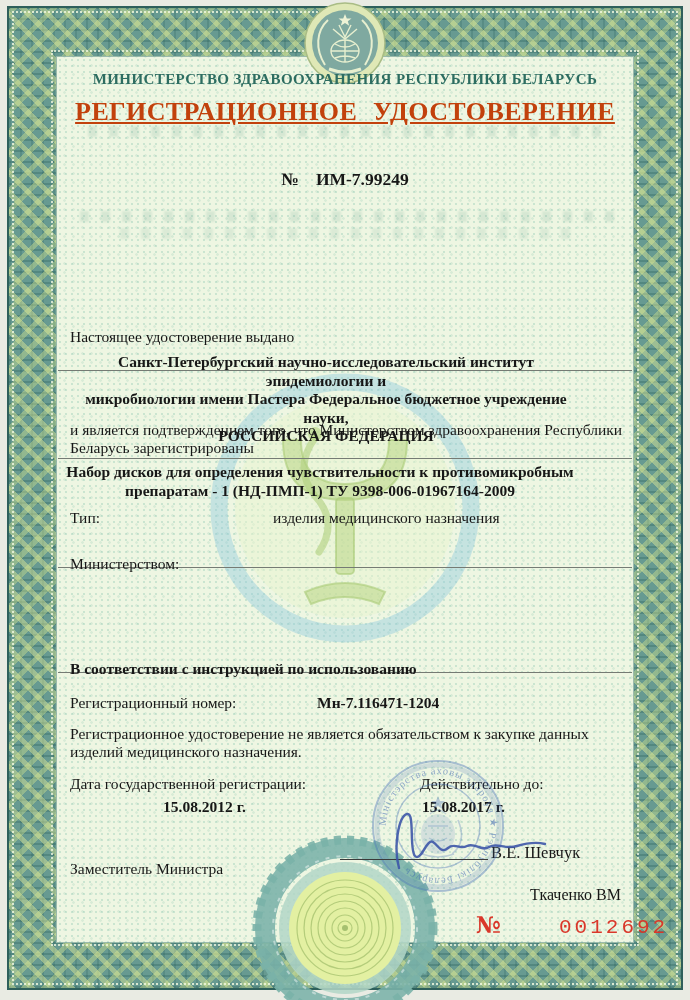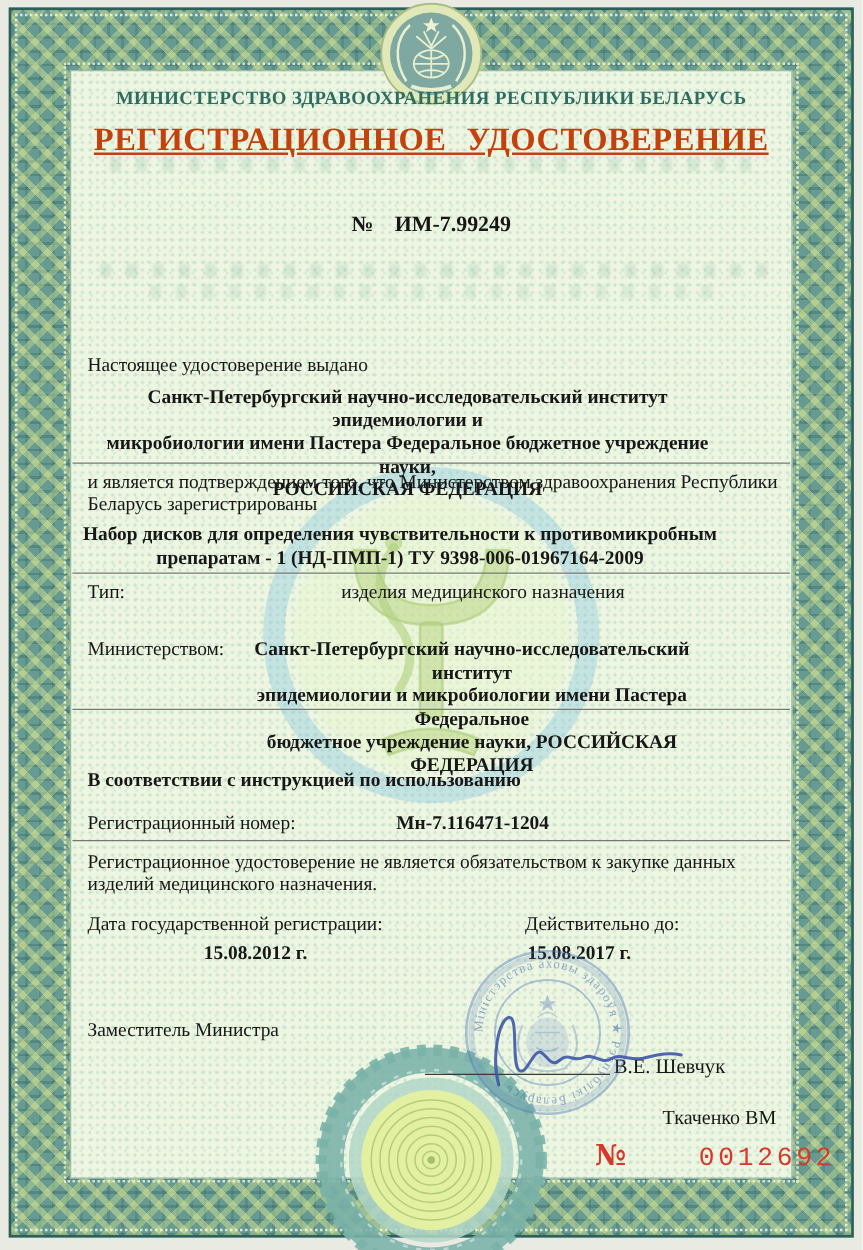--- a/index.html
+++ b/index.html
@@ -21,21 +21,21 @@
         background-color:#eef6e2;
         background-image:
           radial-gradient(rgba(120,188,166,.30) 1px, rgba(0,0,0,0) 1.5px),
           radial-gradient(rgba(120,188,166,.18) 1px, rgba(0,0,0,0) 1.6px);
         background-size:6px 6px,9px 9px;background-position:0 0,3px 4px;
         border:1px solid rgba(88,138,128,.55);}
   .abs{position:absolute;z-index:5;}
   .pre{white-space:pre-line;}
   .c{text-align:center;}
   .b{font-weight:bold;}
-  .body-t{font-size:15.5px;line-height:17.5px;}
+  .body-t{font-size:15.5px;line-height:17.5px;margin-top:44px;}
   .rule{position:absolute;left:58px;right:58px;height:0;border-top:1px solid #757b74;z-index:4;}
   .ministry{top:71px;left:60px;right:60px;font-size:15px;letter-spacing:.4px;color:#2d6d61;font-weight:bold;}
   .title{top:97px;left:60px;right:60px;font-size:26px;word-spacing:9px;letter-spacing:.4px;color:#c2410c;text-decoration:underline;}
   .numrow{top:169px;left:0;right:0;display:flex;justify-content:center;gap:17px;font-size:17.5px;}
   .ghost{position:absolute;z-index:2;filter:blur(1.3px);opacity:.75;
         background-image:repeating-linear-gradient(90deg, rgba(96,158,136,.22) 0 9px, rgba(0,0,0,0) 9px 21px);
         background-size:auto 11px;background-repeat:repeat-x;}
   .ghost.g1{top:126px;left:88px;right:88px;height:12px;}
   .ghost.g2{top:211px;left:80px;right:76px;height:12px;}
   .ghost.g3{top:228px;left:120px;right:120px;height:11px;opacity:.6;}
@@ -126,23 +126,20 @@
 Беларусь зарегистрированы</div>
 
   <div class="abs body-t b c pre" style="top:419px;left:64px;right:114px;line-height:18.5px">Набор дисков для определения чувствительности к противомикробным
 препаратам - 1 (НД-ПМП-1) ТУ 9398-006-01967164-2009</div>
   <div class="rule" style="top:458px"></div>
 
   <div class="abs body-t" style="top:465px;left:70px">Тип:</div>
   <div class="abs body-t" style="top:465px;left:273px">изделия медицинского назначения</div>
 
   <div class="abs body-t" style="top:511px;left:70px">Министерством:</div>
-  <div class="abs body-t b c pre" style="top:511px;left:185px;width:385px;line-height:18.5px">Санкт-Петербургский научно-исследовательский институт
-эпидемиологии и микробиологии имени Пастера Федеральное
-бюджетное учреждение науки, РОССИЙСКАЯ ФЕДЕРАЦИЯ</div>
   <div class="rule" style="top:567px"></div>
 
   <div class="abs body-t" style="top:650px;left:70px">Регистрационный номер:</div>
 
   <div class="abs body-t b" style="top:616px;left:70px">В соответствии с инструкцией по использованию</div>
   <div class="abs body-t b" style="top:650px;left:317px">Мн-7.116471-1204</div>
   <div class="rule" style="top:672px"></div>
 
   <div class="abs body-t pre" style="top:681px;left:70px;right:64px;line-height:18px">Регистрационное удостоверение не является  обязательством к закупке данных
 изделий медицинского назначения.</div>

